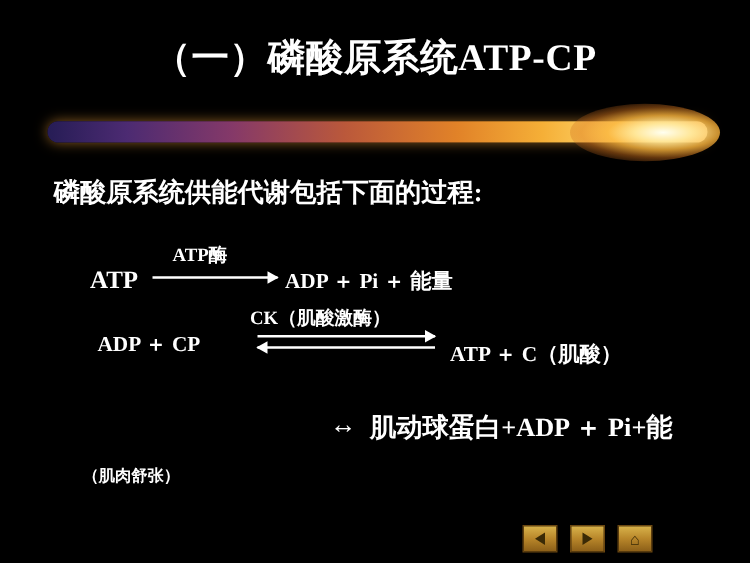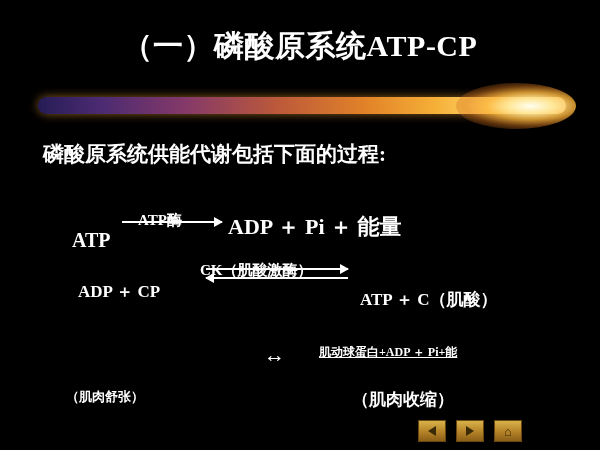--- a/index.html
+++ b/index.html
@@ -87,39 +87,38 @@
     white-space: nowrap;
     margin-left: 43px;
   }
 
   
   .eq {
     position: absolute;
     font-weight: bold;
     color: #ffffff;
     white-space: nowrap;
-    margin-top: 16px;
   }
 
   
   .eq1-label {
     top: 195px;
     left: 138px;
     font-size: 15px;
     font-weight: bold;
   }
   .eq1-left {
     top: 213px;
     left: 72px;
     font-size: 20px;
   }
   .eq1-right {
-    top: 196px;
+    top: 213px;
     left: 228px;
-    font-size: 22px;
+    font-size: 17px;
   }
   .arrow1 {
     position: absolute;
     top: 221px;
     left: 122px;
     width: 100px;
     height: 2px;
     background: #ffffff;
   }
   .arrow1:after {
@@ -197,23 +196,22 @@
     font-size: 19px;
   }
   .eq3-arrow {
     top: 327px;
     left: 264px;
     font-size: 21px;
     font-weight: bold;
   }
   .eq3-right {
     top: 328px;
-    left: 319px;
-    font-size: 12px;
-    text-decoration: underline;
+    left: 296px;
+    font-size: 21px;
   }
   .eq3-note-left {
     top: 372px;
     left: 66px;
     font-size: 13px;
   }
   .eq3-note-right {
     top: 372px;
     left: 352px;
     font-size: 17px;
@@ -277,21 +275,20 @@
   <div class="eq eq2-left">ADP ＋   CP</div>
   <div class="arrow2-wrap">
     <div class="arrow2-top"></div>
     <div class="arrow2-bot"></div>
   </div>
   <div class="eq eq2-right">ATP ＋    C（肌酸）</div>
 
   <div class="eq eq3-arrow">↔</div>
   <div class="eq eq3-right">肌动球蛋白+ADP ＋ Pi+能</div>
   <div class="eq eq3-note-left">（肌肉舒张）</div>
-  <div class="eq eq3-note-right">（肌肉收缩）</div>
 
   <div class="nav">
     <div class="nav-btn">
       <span class="tri-left"></span>
     </div>
     <div class="nav-btn">
       <span class="tri-right"></span>
     </div>
     <div class="nav-btn">
       <span class="home-glyph">⌂</span>

